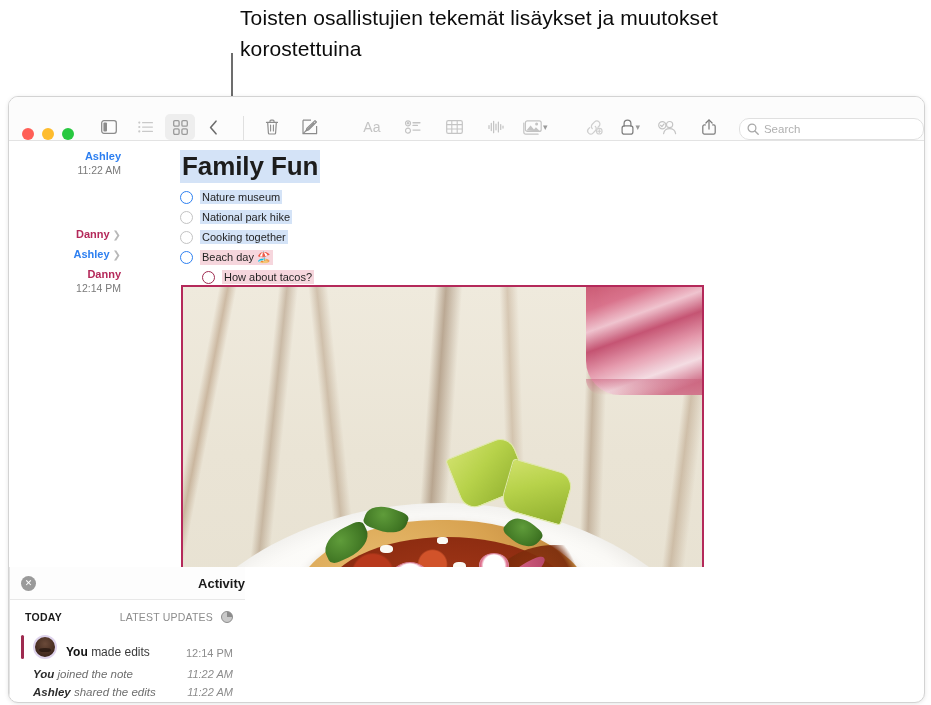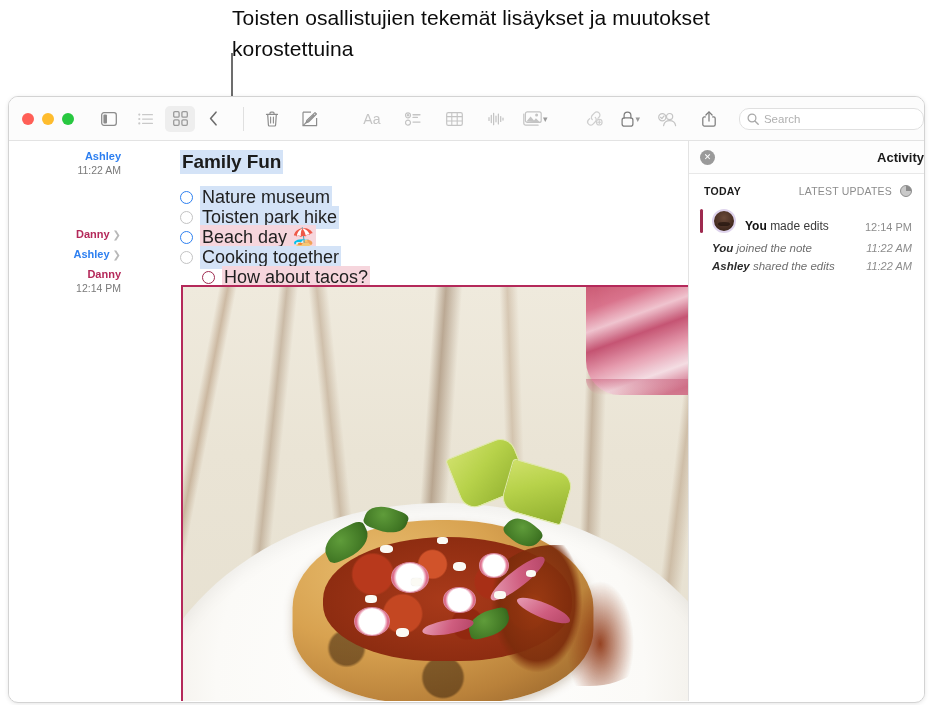--- a/index.html
+++ b/index.html
@@ -11,21 +11,21 @@
     height: 705px;
     background: #ffffff;
     font-family: "Liberation Sans", sans-serif;
     overflow: hidden;
     position: relative;
   }
 
   
   .callout-text {
     position: absolute;
-    left: 232px;
+    left: 240px;
     top: 2px;
     width: 600px;
     font-size: 21px;
     line-height: 31px;
     color: #0c0c0c;
     letter-spacing: 0.1px;
   }
   .callout-stem {
     position: absolute;
     left: 231px;
@@ -60,21 +60,21 @@
     overflow: hidden;
   }
 
   
   .toolbar {
     position: relative;
     height: 44px;
     background: #fcfcfc;
     border-bottom: 1px solid #e3e3e3;
     display: flex;
-    align-items: center;
+    align-items: flex-end;
     box-sizing: border-box;
   }
   .traffic {
     display: flex;
     align-items: center;
     gap: 8px;
     padding-left: 13px;
   }
   .dot { width: 12px; height: 12px; border-radius: 50%; }
   .dot.red { background: #ff5f57; }
@@ -105,20 +105,21 @@
     padding: 0 7px;
     box-sizing: border-box;
   }
   .tb-search .ph { font-size: 11.5px; color: #b0b0b0; }
 
   
   .wbody {
     display: flex;
     height: 560px;
     position: relative;
+    flex-direction: column;
   }
   .note-pane {
     position: relative;
     flex: 1;
     background: #ffffff;
     overflow: hidden;
   }
   .activity-pane {
     width: 236px;
     border-left: 1px solid #e3e3e3;
@@ -152,21 +153,21 @@
   .note-content {
     position: absolute;
     left: 164px;
     top: 0;
     right: 0;
     bottom: 0;
   }
   .note-title {
     position: absolute;
     left: 7px; top: 9px;
-    font-size: 19px;
+    font-size: 26px;
     font-weight: bold;
     color: #1c1c1c;
     background: #d4e3f7;
     padding: 1px 2px;
     letter-spacing: -0.1px;
   }
   .checklist {
     position: absolute;
     left: 7px;
     top: 46px;
@@ -183,21 +184,21 @@
     width: 13px; height: 13px;
     border-radius: 50%;
     border: 1.6px solid #c3c3c3;
     flex: none;
     margin-right: 7px;
     box-sizing: border-box;
   }
   .ck-circle.blue { border-color: #2d7ff0; }
   .ck-circle.maroon { border-color: #9e2a4f; }
   .ck-text {
-    font-size: 18px;
+    font-size: 11px;
     color: #1f1f1f;
     padding: 1px 2px;
   }
   .hl-blue { background: #d4e3f7; }
   .hl-pink { background: #f6d6dd; }
 
   
   .photo-wrap {
     position: absolute;
     left: 8px;
@@ -662,29 +663,29 @@
       <div class="note-content">
         <div class="note-title">Family Fun</div>
 
         <div class="checklist">
           <div class="ck-row">
             <span class="ck-circle blue"></span>
             <span class="ck-text hl-blue">Nature museum</span>
           </div>
           <div class="ck-row">
             <span class="ck-circle"></span>
-            <span class="ck-text hl-blue">Toisten park hike</span>
+            <span class="ck-text hl-blue">National park hike</span>
+          </div>
+          <div class="ck-row">
+            <span class="ck-circle"></span>
+            <span class="ck-text hl-blue">Cooking together</span>
           </div>
           <div class="ck-row">
             <span class="ck-circle blue"></span>
             <span class="ck-text hl-pink">Beach day 🏖️</span>
-          </div>
-          <div class="ck-row">
-            <span class="ck-circle"></span>
-            <span class="ck-text hl-blue">Cooking together</span>
           </div>
           <div class="ck-row indent">
             <span class="ck-circle maroon"></span>
             <span class="ck-text hl-pink">How about tacos?</span>
           </div>
         </div>
 
         <div class="photo-wrap">
           <div class="photo">
             <div class="ph-jar"></div>

